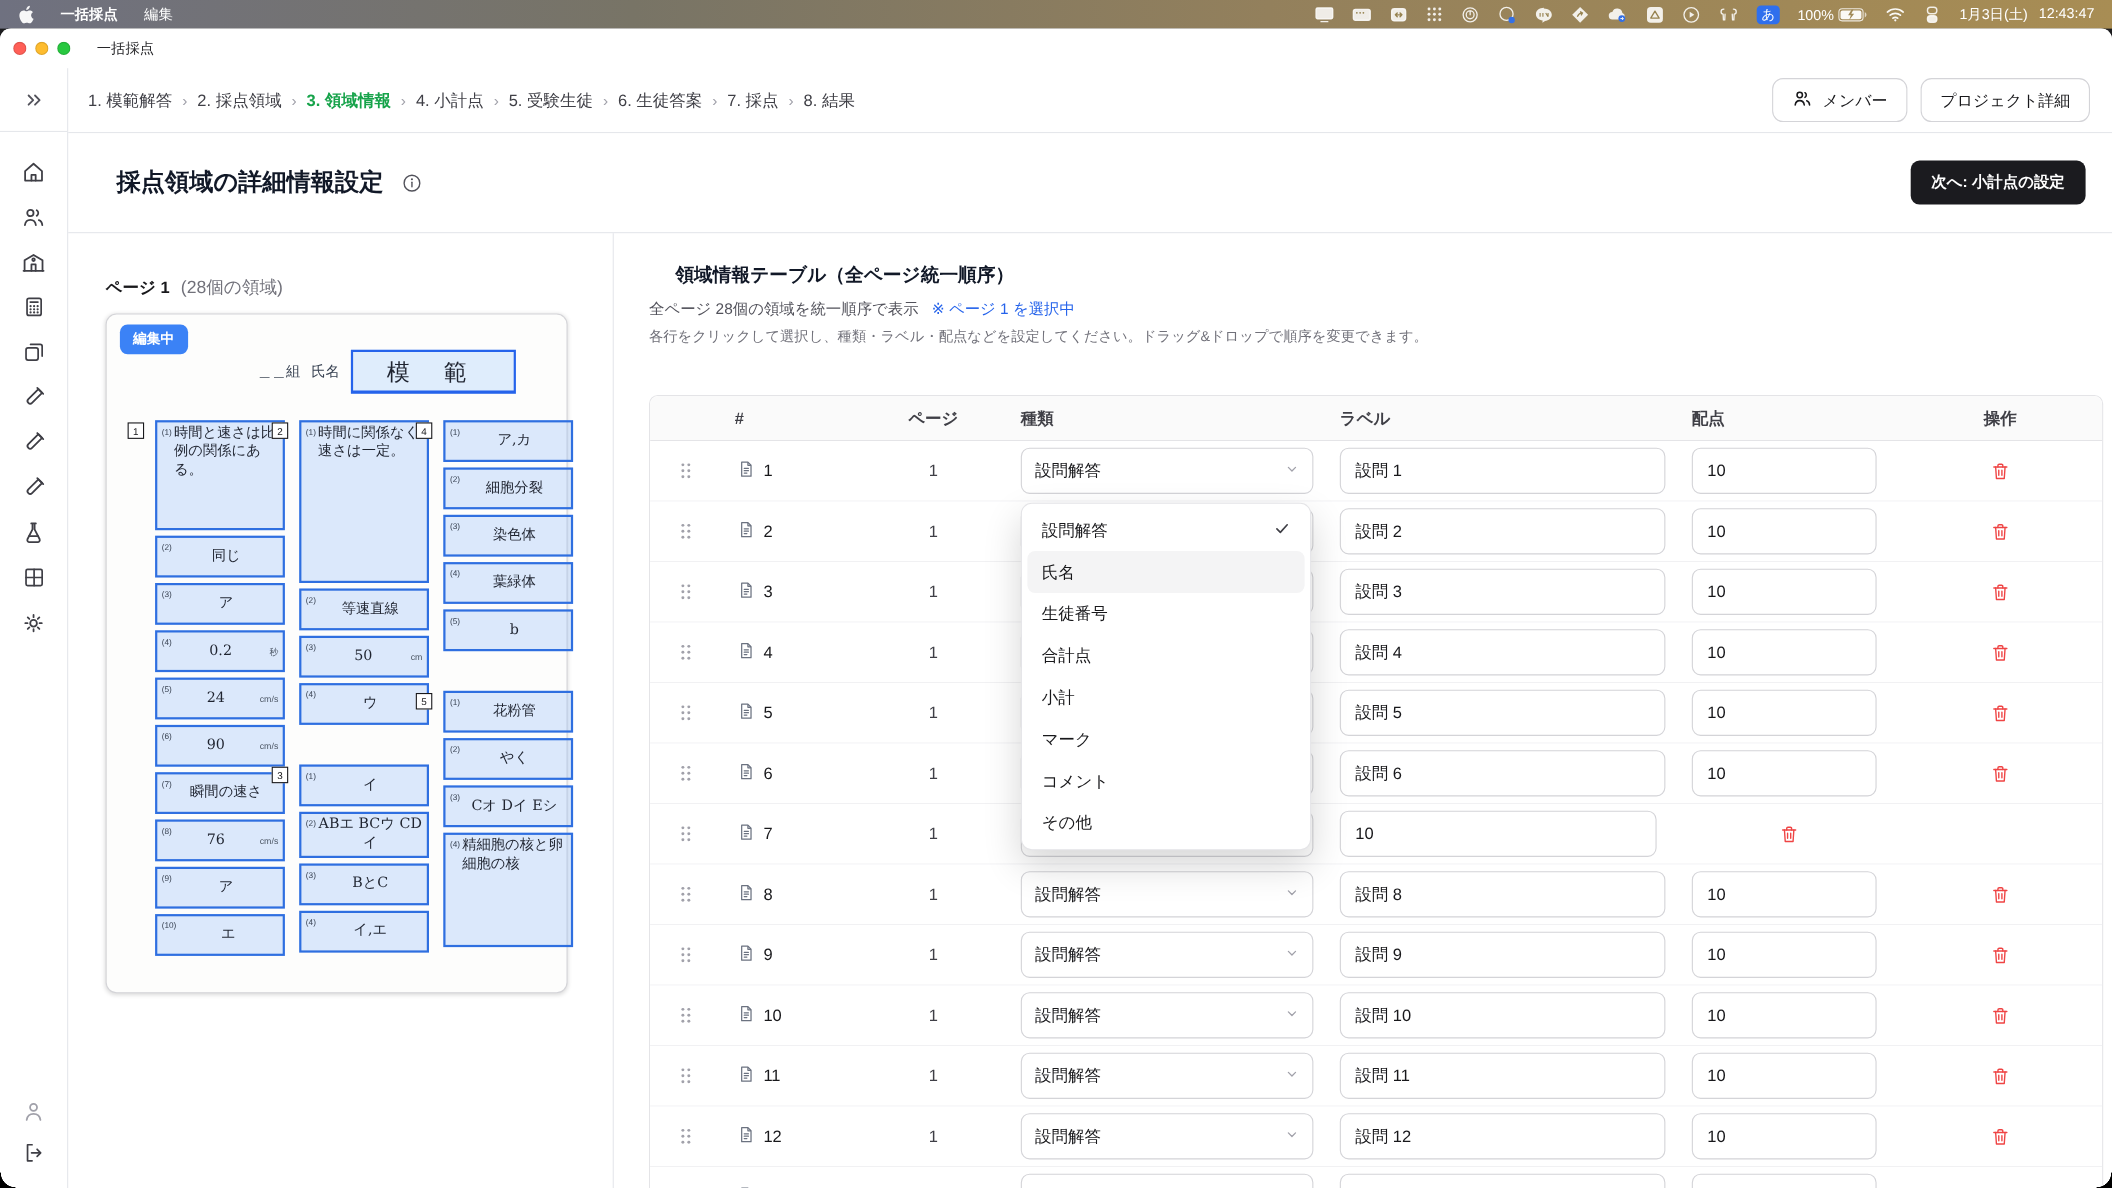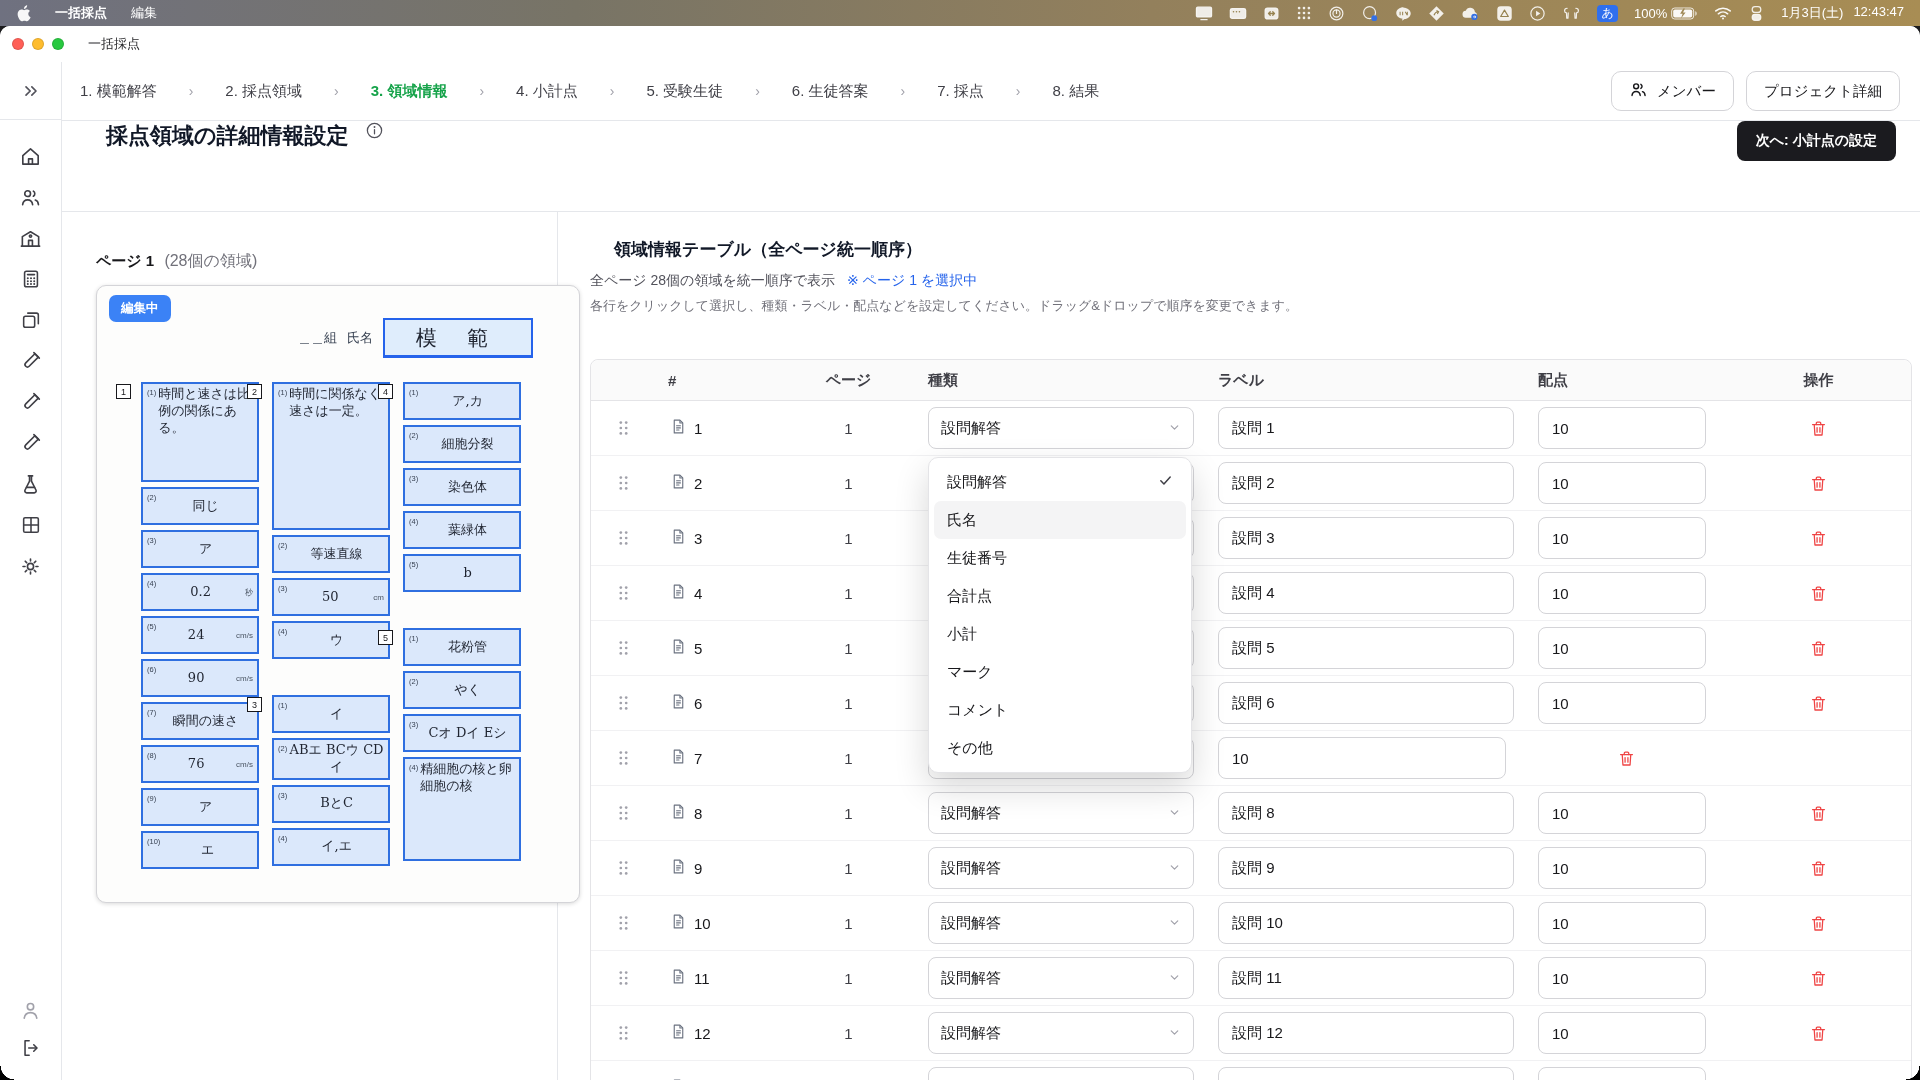--- a/index.html
+++ b/index.html
@@ -36,45 +36,45 @@
     border-bottom:1px solid #e5e7eb;box-sizing:border-box;}
   .sb-icons{display:flex;flex-direction:column;gap:17px;margin-top:24px;align-items:center;}
   .sb-bottom{margin-top:auto;display:flex;flex-direction:column;gap:14px;align-items:center;padding-bottom:20px;}
   .sb-icon{width:24px;height:24px;display:flex;align-items:center;justify-content:center;cursor:pointer;}
 
   .main{flex:1;display:flex;flex-direction:column;min-width:0;}
 
   
   .topbar{height:58px;border-bottom:1px solid #e5e7eb;display:flex;align-items:center;
     justify-content:space-between;padding:0 20px 0 18px;flex-shrink:0;}
-  .crumbs{display:flex;align-items:center;gap:32px;font-size:15px;color:#3f3f46;justify-content:center;}
+  .crumbs{display:flex;align-items:center;gap:9px;font-size:15px;color:#3f3f46;justify-content:center;}
   .crumb{cursor:pointer;}
   .crumb.active{color:#16a34a;font-weight:700;}
   .crumb-sep{color:#a1a1aa;font-size:14px;}
   .topbar-buttons{display:flex;gap:12px;}
   .btn-outline{display:flex;align-items:center;gap:9px;border:1px solid #d4d4d8;border-radius:10px;
     height:38px;padding:0 17px;font-size:14.5px;color:#18181b;background:#fff;cursor:pointer;}
 
   
-  .titlerow{height:90px;border-bottom:1px solid #e5e7eb;display:flex;align-items:flex-start;
+  .titlerow{height:90px;border-bottom:1px solid #e5e7eb;display:flex;align-items:center;
     padding:0 24px 0 44px;flex-shrink:0;}
   .page-title{font-size:22px;font-weight:700;color:#111827;}
   .info-btn{margin-left:16px;display:flex;cursor:pointer;}
   .btn-primary{margin-left:auto;background:#1b1b1f;color:#fff;border-radius:8px;height:40px;
     display:flex;align-items:center;padding:0 19px;font-size:14px;font-weight:600;cursor:pointer;}
 
   .content{flex:1;display:flex;min-height:0;}
 
   
   .left-panel{width:496px;border-right:1px solid #e5e7eb;padding:24px 24px 0 34px;
     flex-shrink:0;box-sizing:border-box;}
   .lp-title{font-size:17px;font-weight:700;color:#111827;}
   .lp-page{margin-top:15px;font-size:15px;color:#18181b;font-weight:600;}
   .lp-count{font-size:16px;color:#71717a;font-weight:400;margin-left:6px;}
-  .sheet{position:relative;margin-top:13px;width:484px;height:618px;background:#fdfdfc;
+  .sheet{position:relative;margin-top:13px;width:420px;height:618px;background:#fdfdfc;
     border:1px solid #d4d4d8;border-radius:10px;box-shadow:0 1px 4px rgba(0,0,0,.15);
     padding:10px 12px;box-sizing:border-box;}
   .edit-badge{position:absolute;top:9px;left:12px;background:#3b82f6;color:#fff;font-size:12.5px;
     font-weight:600;padding:5px 12px;border-radius:7px;z-index:2;}
   .name-row{display:flex;align-items:center;justify-content:flex-end;margin:22px 34px 0 0;
     font-family:"DejaVu Serif",serif;font-size:13px;color:#374151;gap:10px;}
   .name-box{border:2px solid #2563eb;border-bottom-width:3px;background:rgba(147,197,253,.28);
     width:150px;height:40px;font-size:21px;letter-spacing:12px;display:flex;align-items:center;
     justify-content:center;font-family:"DejaVu Serif",serif;color:#1f2430;cursor:pointer;box-sizing:border-box;}
   .sheet-cols{display:flex;gap:13px;margin-top:24px;margin-left:32px;}

